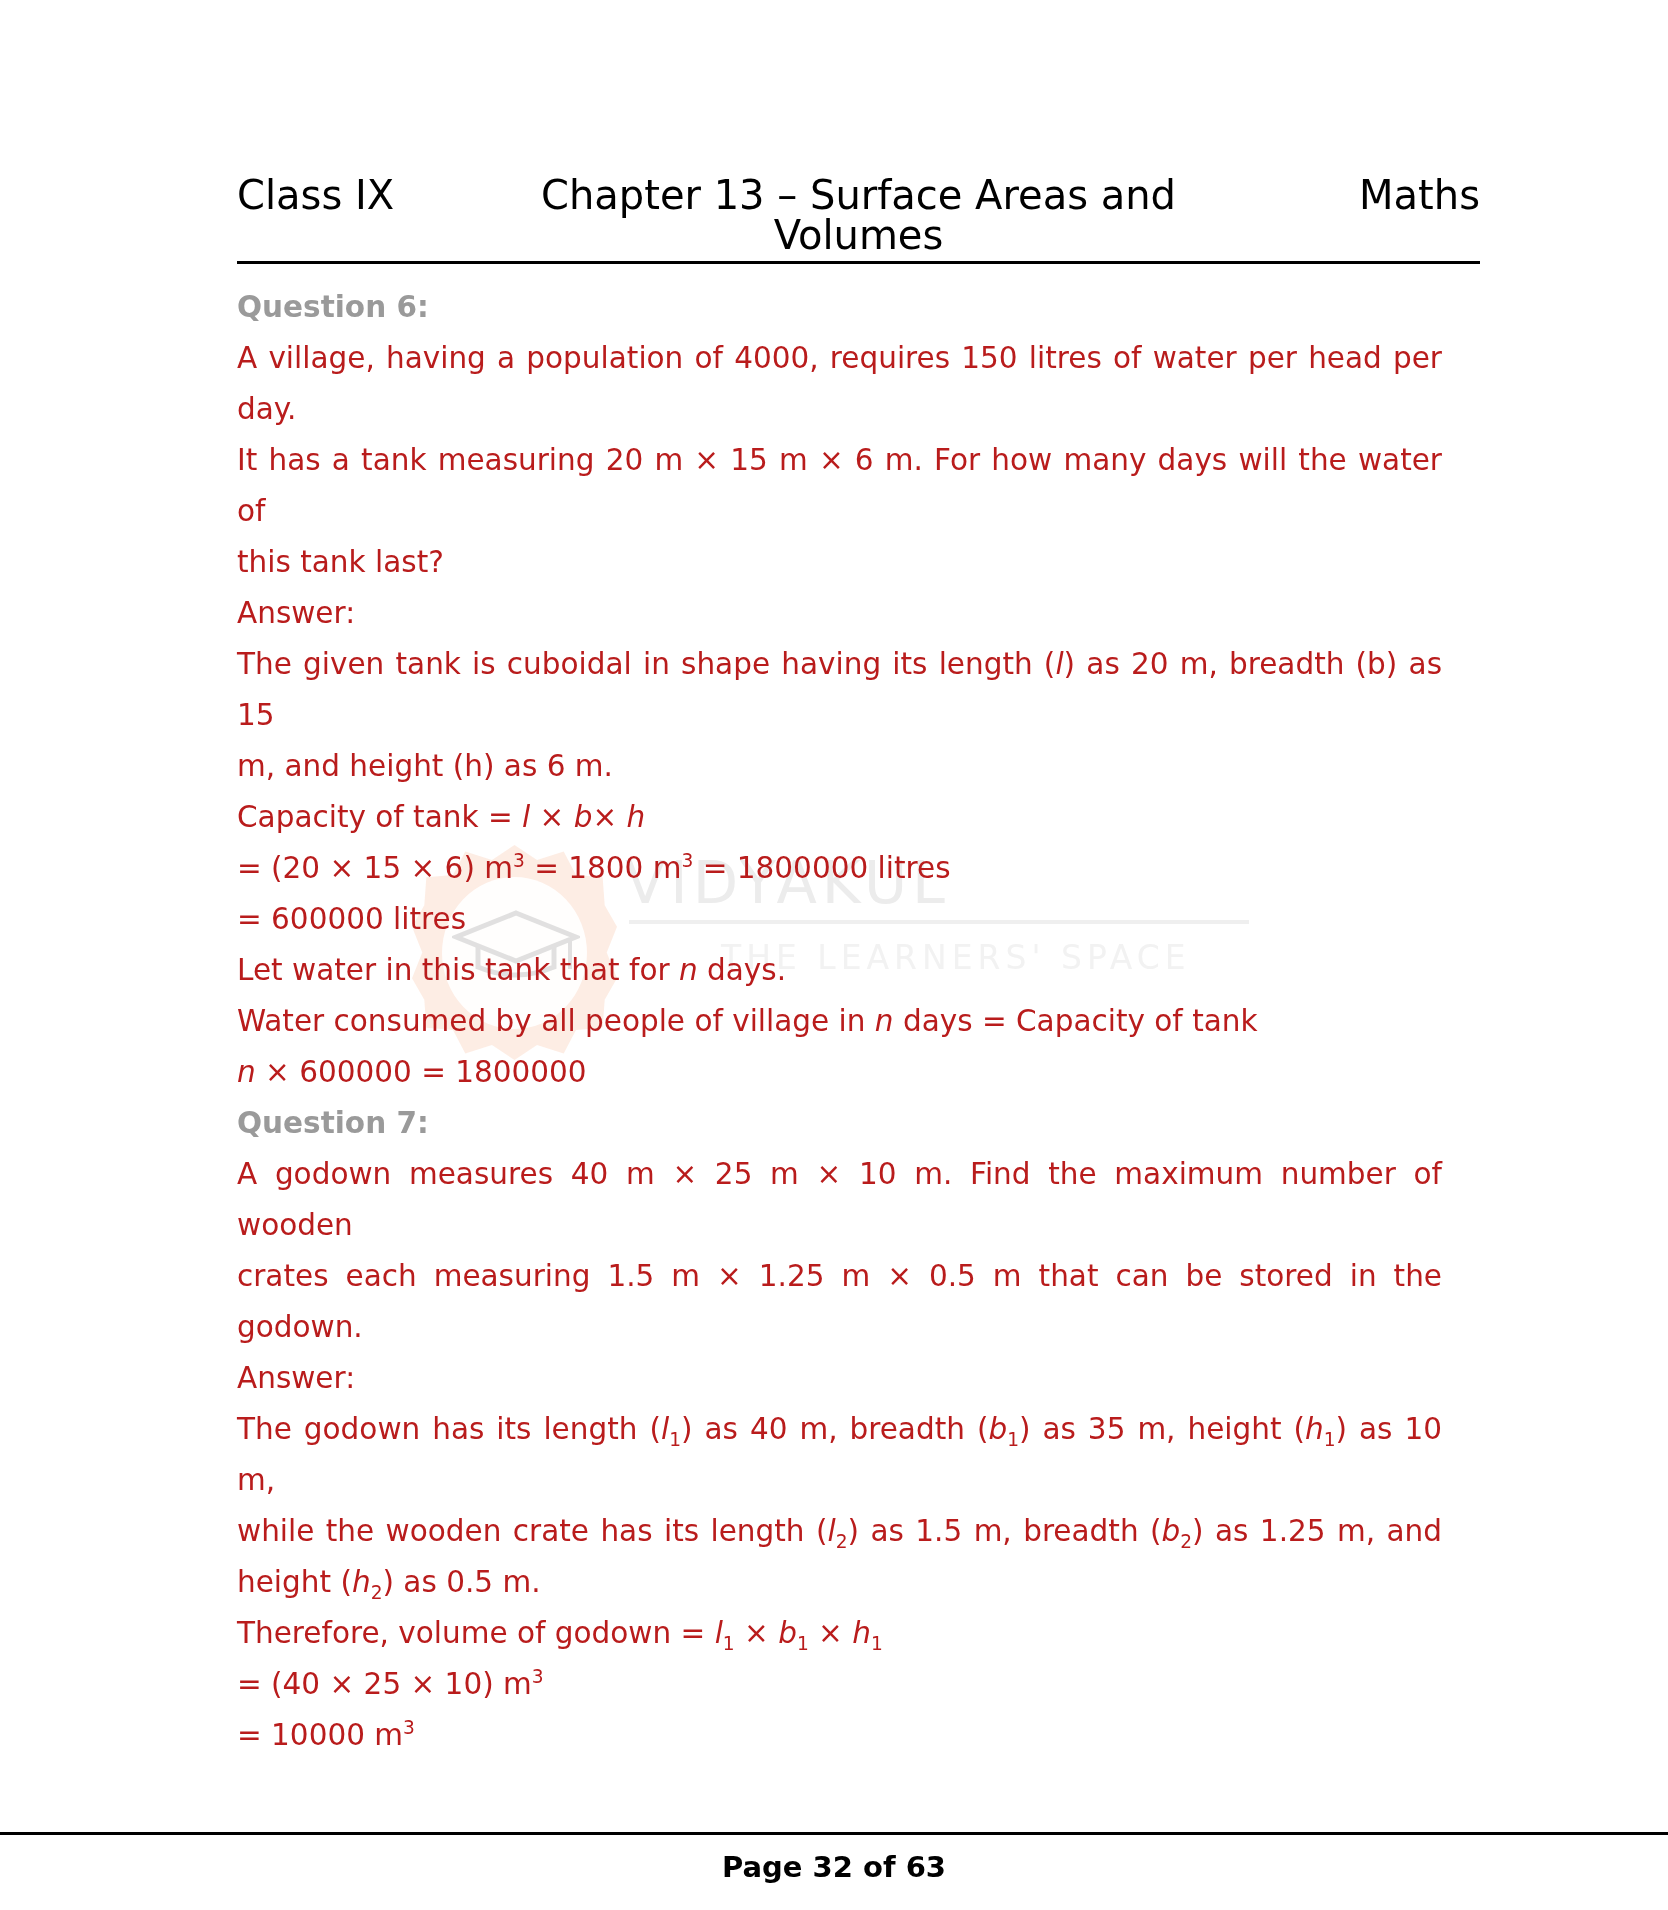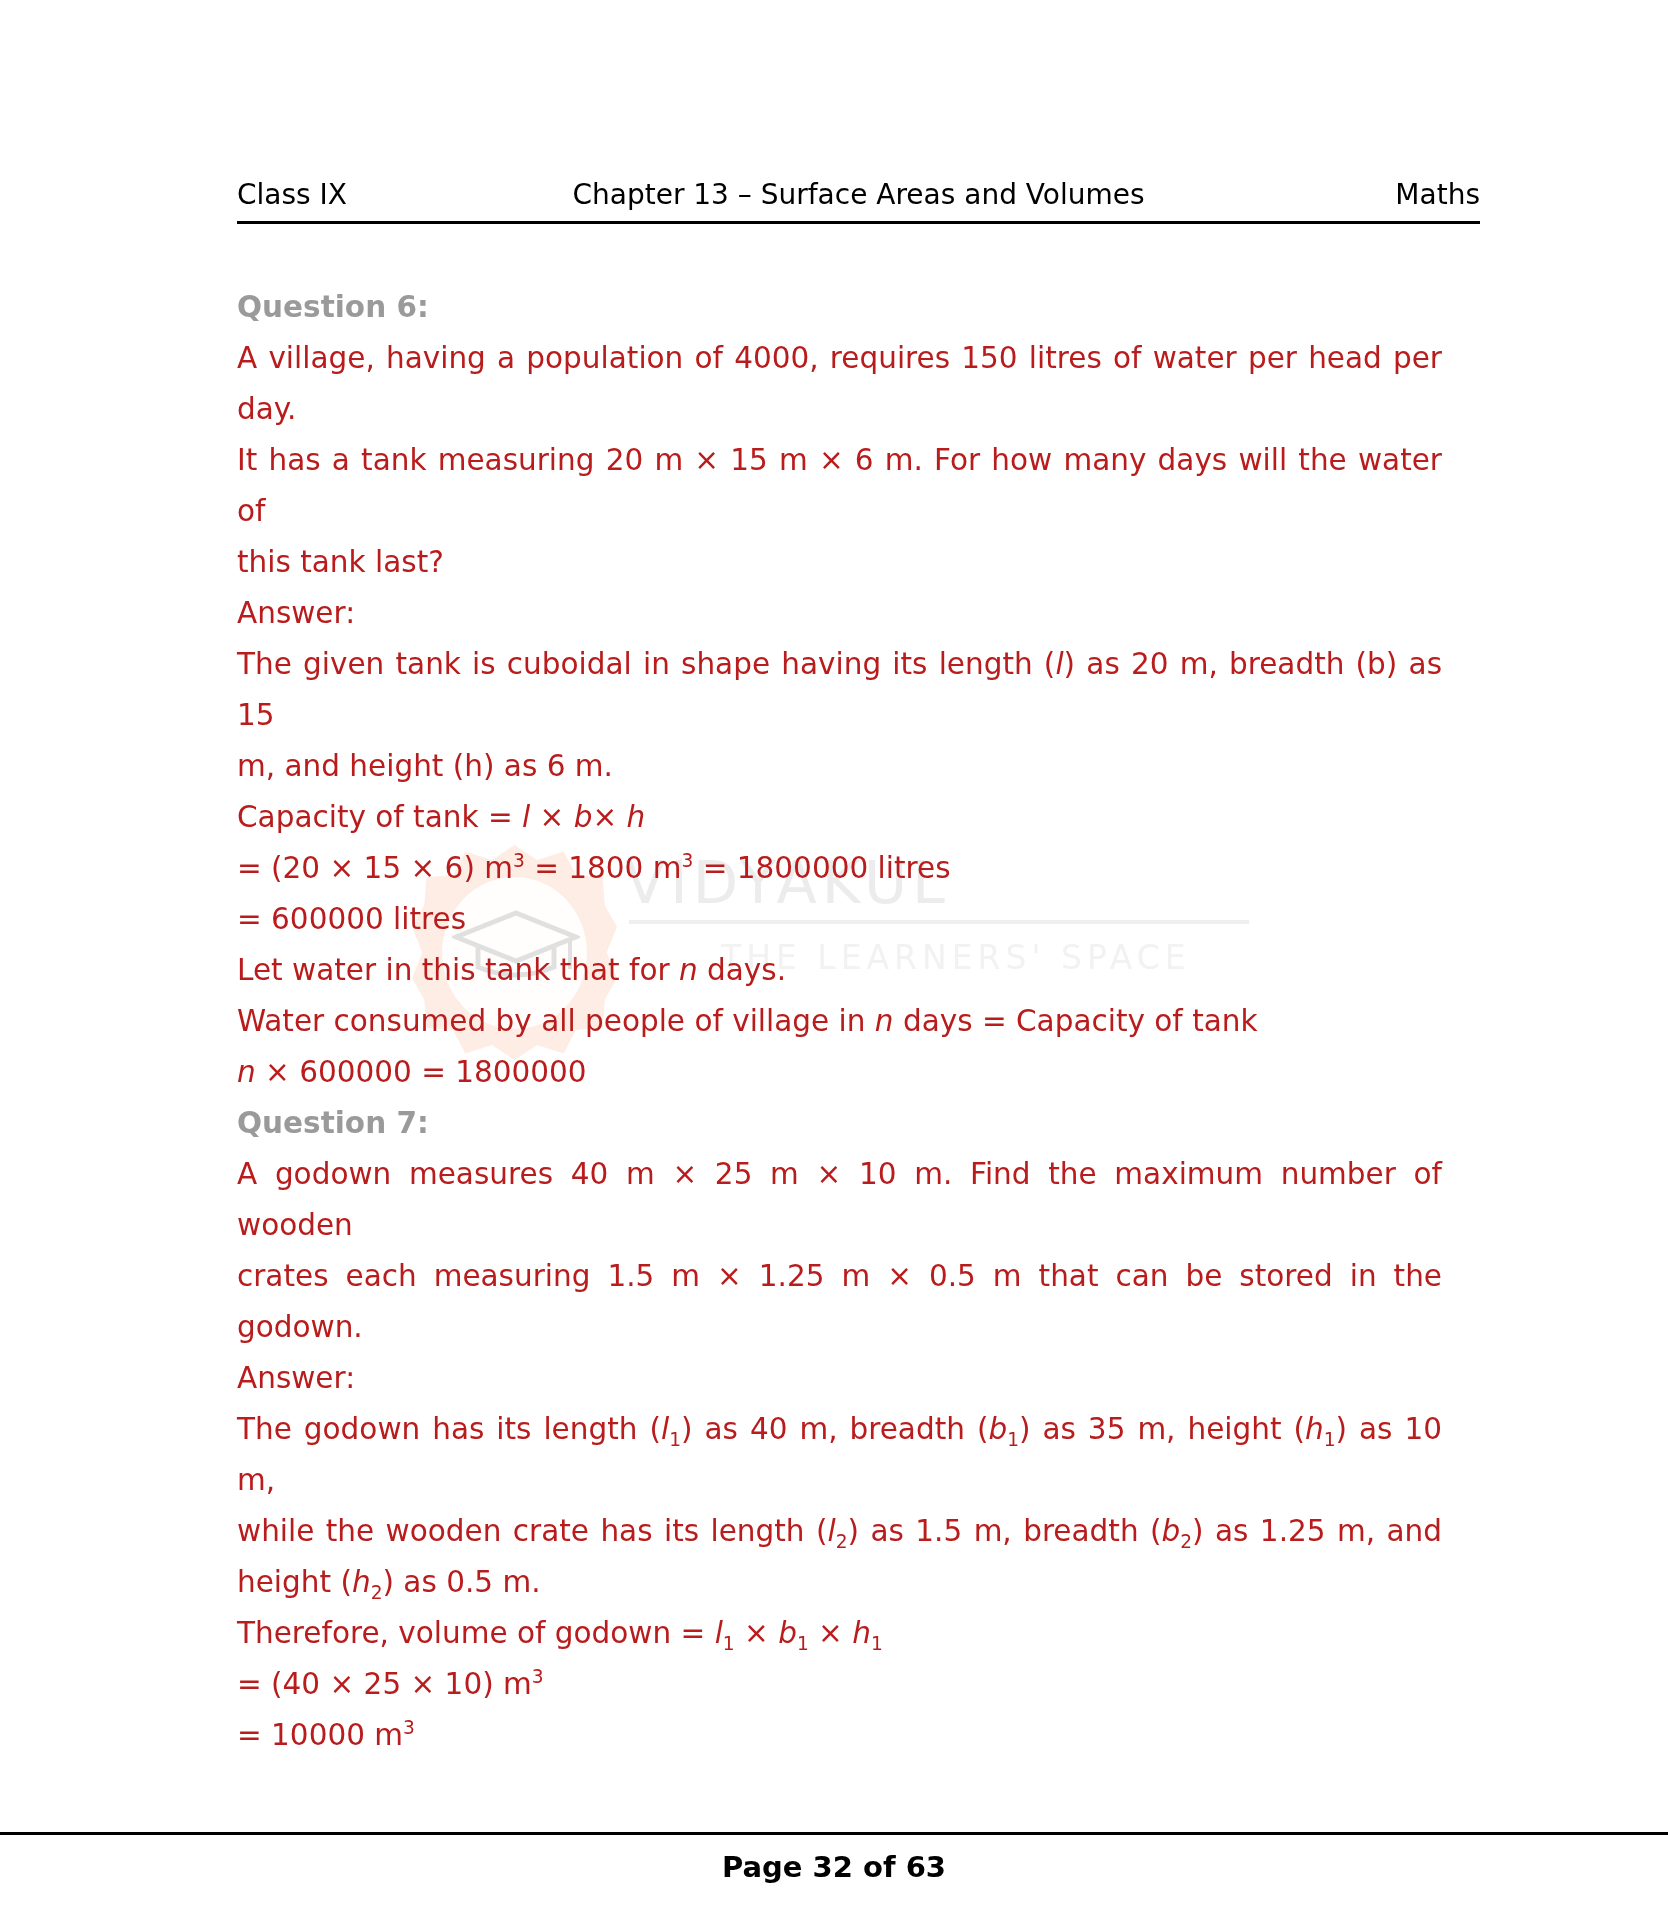--- a/index.html
+++ b/index.html
@@ -106,21 +106,21 @@
   .header {
     position: absolute;
     left: 237px;
     top: 175px;
     width: 1243px;
     z-index: 2;
   }
   .header-row {
     display: flex;
     align-items: baseline;
-    font-size: 28px;
+    font-size: 40px;
     line-height: 40px;
     padding-bottom: 6px;
   }
   .header-left  { width: 250px; flex: 0 0 auto; }
   .header-mid   { flex: 1 1 auto; text-align: center; }
   .header-right { width: 250px; flex: 0 0 auto; text-align: right; }
   .header-rule {
     height: 3px;
     background: #000000;
     width: 100%;

